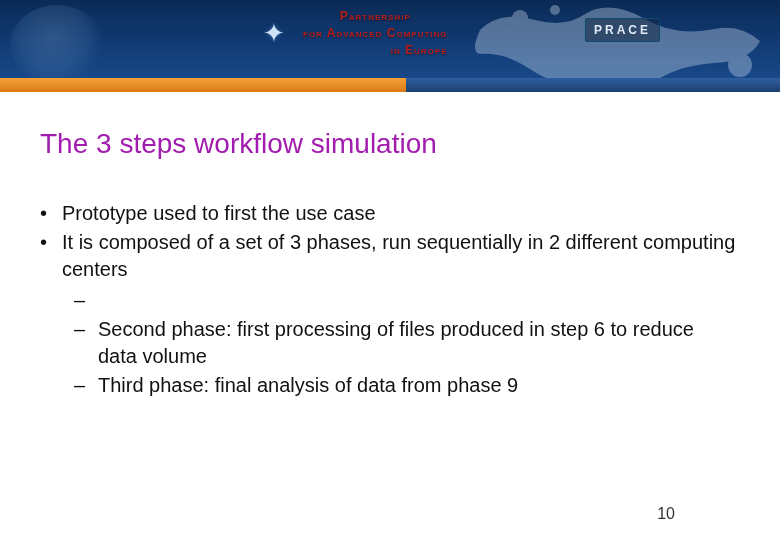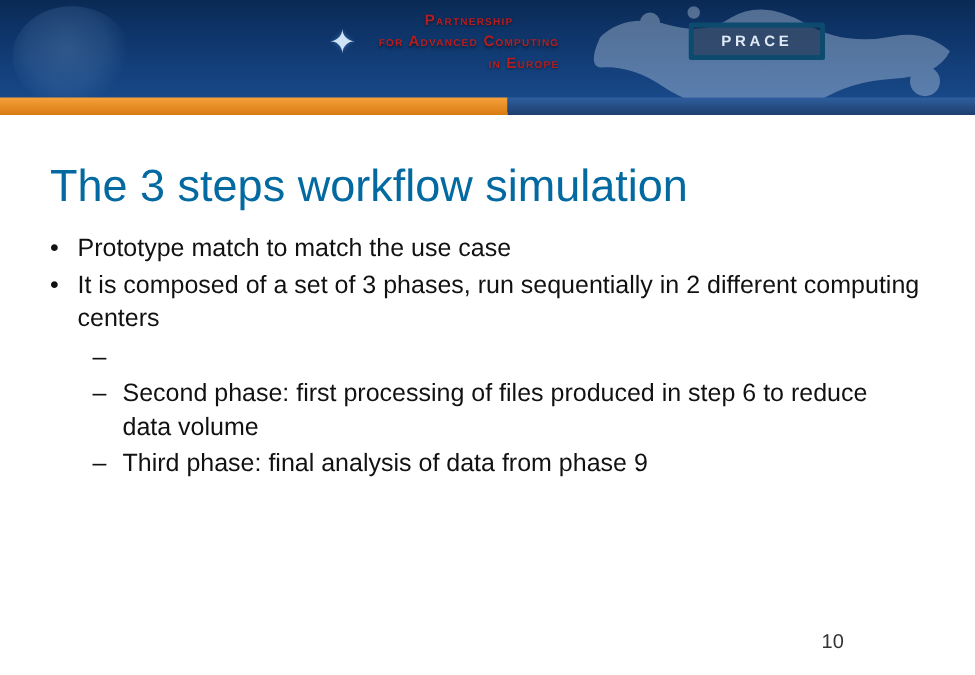--- a/index.html
+++ b/index.html
@@ -11,27 +11,27 @@
   .header-map { position: absolute; right: 0; top: 0; height: 100%; width: 340px; opacity: .35; }
   .header-face { position: absolute; left: 10px; top: 5px; width: 95px; height: 80px; border-radius: 50%; opacity: .22; background: radial-gradient(circle at 45% 40%, #9cc0e6 0%, #5a86b8 45%, rgba(20,60,110,0) 70%); }
 
   .logo-group { position: absolute; left: 255px; top: 8px; display: flex; align-items: center; gap: 10px; }
   .logo-badge { width: 38px; height: 50px; display:flex; align-items:center; justify-content:center; color:#cfe3f7; font-size:26px; text-shadow:0 0 4px #3a6aa8; }
   .logo-text { color: #b91c1c; font-size: 12px; line-height: 1.4; letter-spacing: 1px; font-variant: small-caps; font-weight: 600; text-shadow: 0 1px 2px rgba(0,0,0,.5); text-align: center; }
   .logo-line1 { display:block; }
   .logo-line2 { display:block; }
   .logo-line3 { display:block;text-align:right; }
 
-  .prace-logo { position: absolute; right: 120px; top: 18px; background: rgba(20,40,70,.55); border: 4px solid #0c4a6e; color: #dfeaf6; font-size: 12px; letter-spacing: 3px; padding: 4px 22px; border-radius: 2px; font-weight: 600; }
+  .prace-logo { position: absolute; right: 120px; top: 18px; background: rgba(20,40,70,.55); border: 1px solid #0c4a6e; color: #dfeaf6; font-size: 12px; letter-spacing: 3px; padding: 4px 8px; border-radius: 2px; font-weight: 600; }
 
   .ribbon-left { position: absolute; left: 0; top: 78px; width: 52%; height: 14px; background: linear-gradient(180deg, #f6a13a, #d97a12); }
   .ribbon-right { position: absolute; left: 52%; top: 78px; width: 48%; height: 14px; background: linear-gradient(180deg, #2f5e9e, #1d3f6e); }
 
   .content { position: absolute; left: 40px; right: 40px; top: 128px; }
-  .title { font-size: 36px; font-weight: 400; color: #0369a1; margin-bottom: 16px; }
+  .title { font-size: 28px; font-weight: 400; color: #a21caf; margin-bottom: 40px; }
 
   .bullets { font-size: 20px; color: #111; line-height: 1.35; }
   .bullets .b1 { display: flex; gap: 8px; margin-bottom: 2px; }
   .bullets .b1 .dot { min-width: 14px; }
   .sub { margin-left: 34px; margin-top: 4px; }
   .sub .b2 { display: flex; gap: 10px; margin-bottom: 2px; }
   .sub .b2 .dash { min-width: 14px; }
   .sub .b2 .txt { max-width: 620px; }
 
   .pagenum { position: absolute; right: 105px; bottom: 17px; font-size: 16px; color: #333; }
@@ -68,21 +68,21 @@
     <div class="ribbon-left"></div>
     <div class="ribbon-right"></div>
   </div>
 
   <div class="content">
     <h1 class="title">The 3 steps workflow simulation</h1>
 
     <div class="bullets">
       <div class="b1">
         <span class="dot">•</span>
-        <span>Prototype match to match the use case</span>
+        <span>Prototype used to first the use case</span>
       </div>
       <div class="b1">
         <span class="dot">•</span>
         <span>It is composed of a set of 3 phases, run sequentially in 2 different computing centers</span>
       </div>
 
       <div class="sub">
         <div class="b2">
           <span class="dash">–</span>
         </div>

